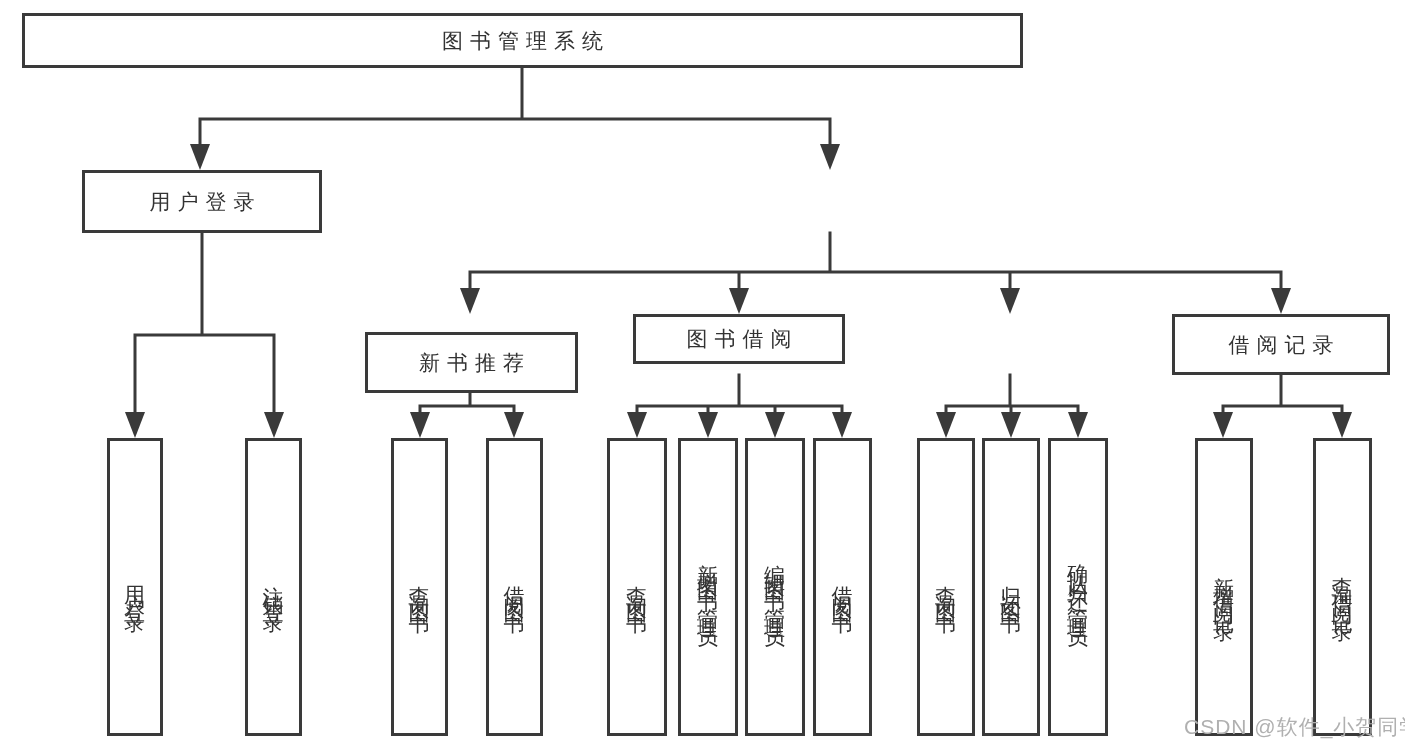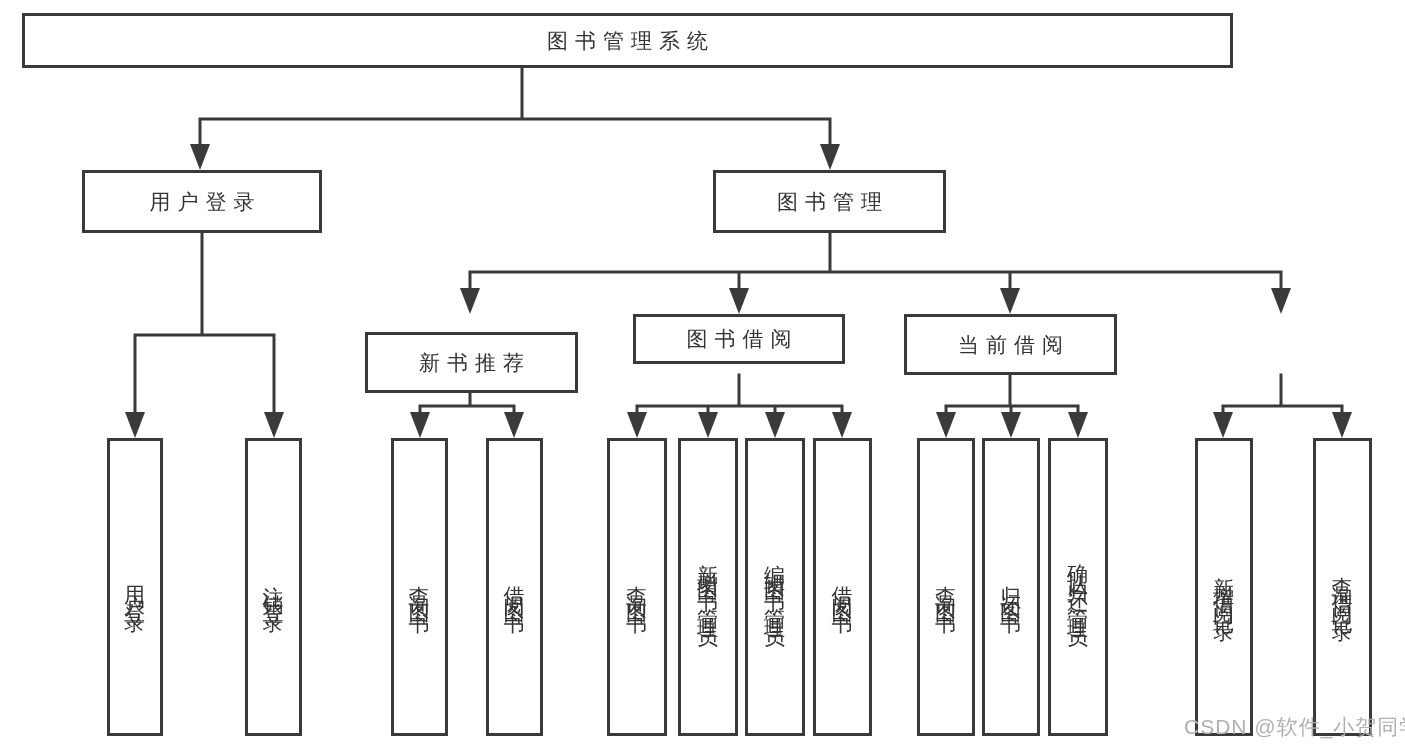--- a/index.html
+++ b/index.html
@@ -110,39 +110,36 @@
       <polygon points="765,412 785,412 775,438"></polygon>
       <polygon points="832,412 852,412 842,438"></polygon>
       <polygon points="936,412 956,412 946,438"></polygon>
       <polygon points="1001,412 1021,412 1011,438"></polygon>
       <polygon points="1068,412 1088,412 1078,438"></polygon>
       <polygon points="1213,412 1233,412 1223,438"></polygon>
       <polygon points="1332,412 1352,412 1342,438"></polygon>
     </g>
   </svg>
 
-  <div class="node" style="left:22px; top:13px; width:1211px; height:55px;">
+  <div class="node" style="left:22px; top:13px; width:1001px; height:55px;">
     <span>图书管理系统</span>
   </div>
 
   <div class="node" style="left:82px; top:170px; width:240px; height:63px;">
     <span>用户登录</span>
-  </div>
-  <div class="node" style="left:713px; top:170px; width:233px; height:63px;">
-    <span>图书管理</span>
   </div>
 
   <div class="node" style="left:365px; top:332px; width:213px; height:61px;">
     <span>新书推荐</span>
   </div>
   <div class="node" style="left:633px; top:314px; width:212px; height:50px;">
     <span>图书借阅</span>
   </div>
-  <div class="node" style="left:904px; top:314px; width:213px; height:61px;">
-    <span>当前借阅</span>
+  <div class="node" style="left:1172px; top:314px; width:218px; height:61px;">
+    <span>借阅记录</span>
   </div>
 
   <div class="leaf" style="left:107px; width:56px;">
     <span class="vtext">用户登录</span>
   </div>
   <div class="leaf" style="left:245px; width:57px;">
     <span class="vtext">注销登录</span>
   </div>
 
   <div class="leaf" style="left:391px; width:57px;">

